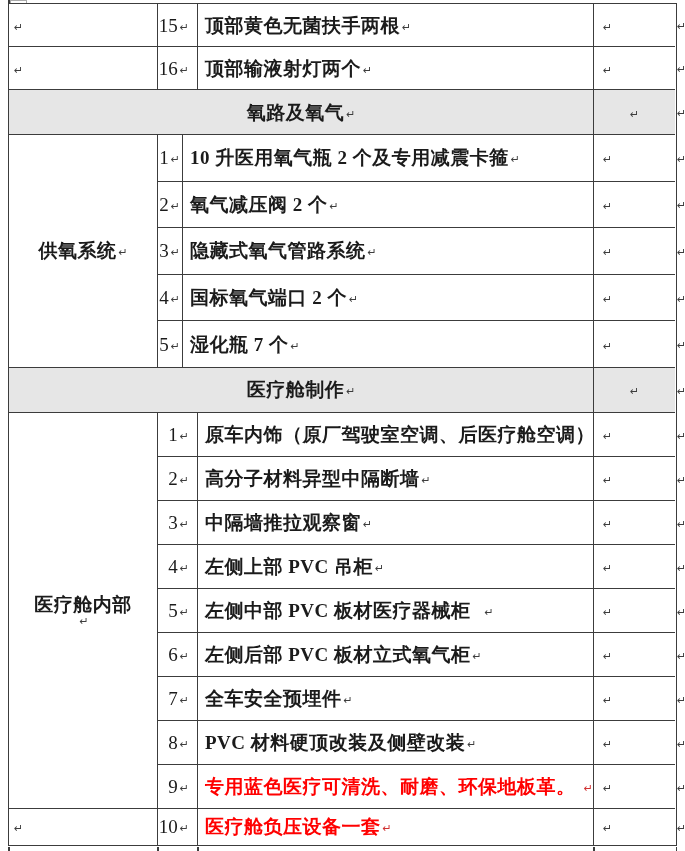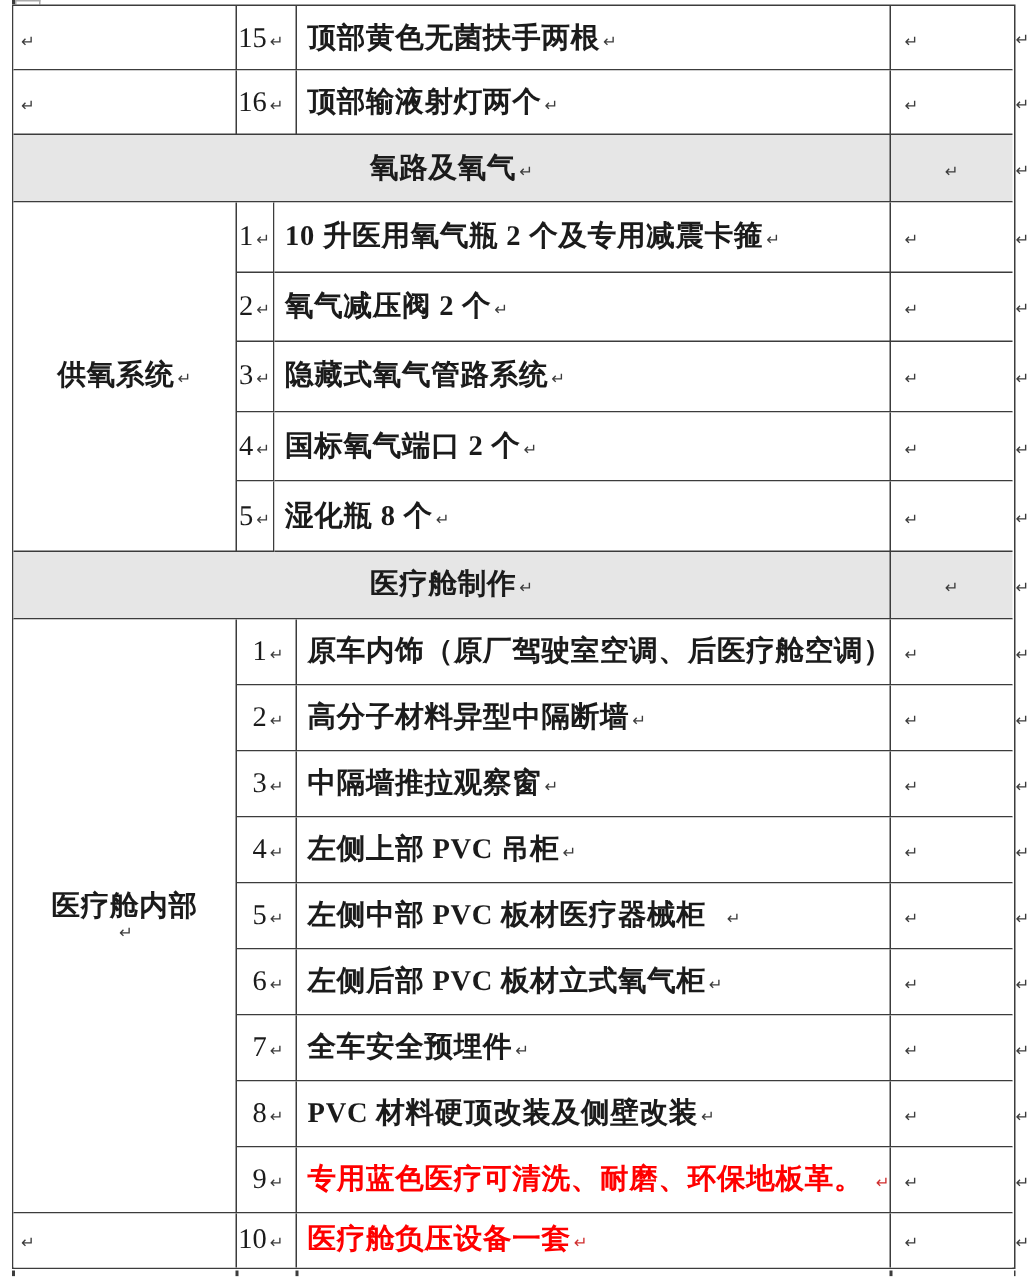--- a/index.html
+++ b/index.html
@@ -150,21 +150,21 @@
           <span class="pmark">↵</span>
         </div>
         <div class="cell rightc last-col" style="grid-column: 4;">
           <span class="pmark solo">↵</span>
         </div>
         <div class="cell numc narrow" style="grid-column: 2;">
           <span class="numtxt">5</span>
           <span class="pmark">↵</span>
         </div>
         <div class="cell desc" style="grid-column: 3;">
-          <span class="cjk">湿化瓶 8 个</span>
+          <span class="cjk">湿化瓶 7 个</span>
           <span class="pmark">↵</span>
         </div>
         <div class="cell rightc last-col" style="grid-column: 4;">
           <span class="pmark solo">↵</span>
         </div>
       </div>
       <div class="section" style="grid-template-columns: 585px 81px; grid-auto-rows: 45px;">
         <div class="cell gray center">
           <span class="cjk">医疗舱制作</span>
           <span class="pmark">↵</span>

